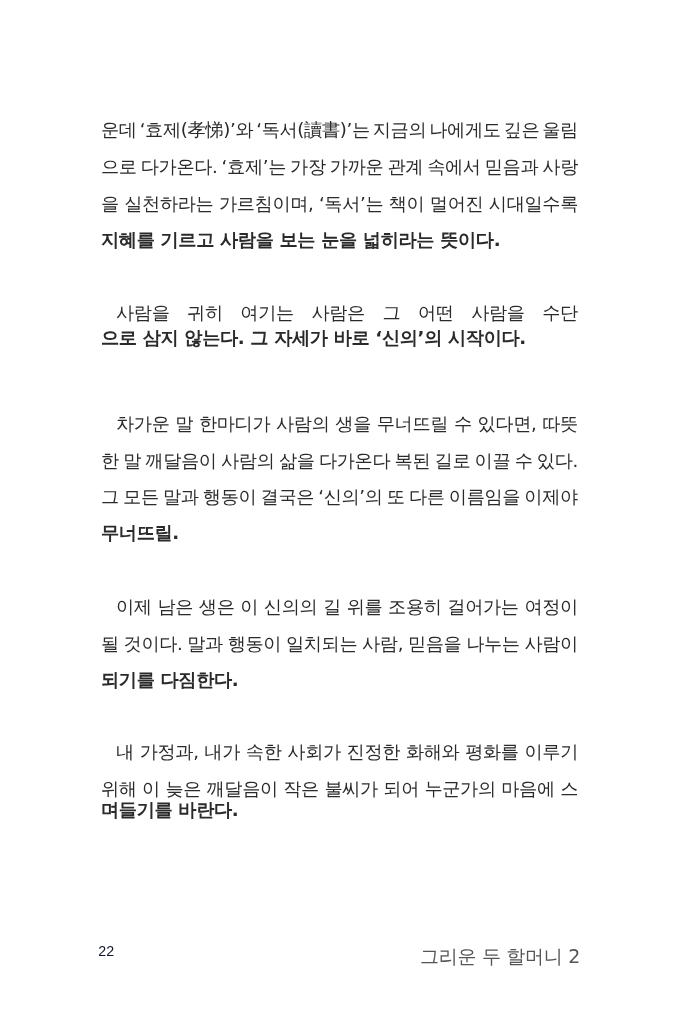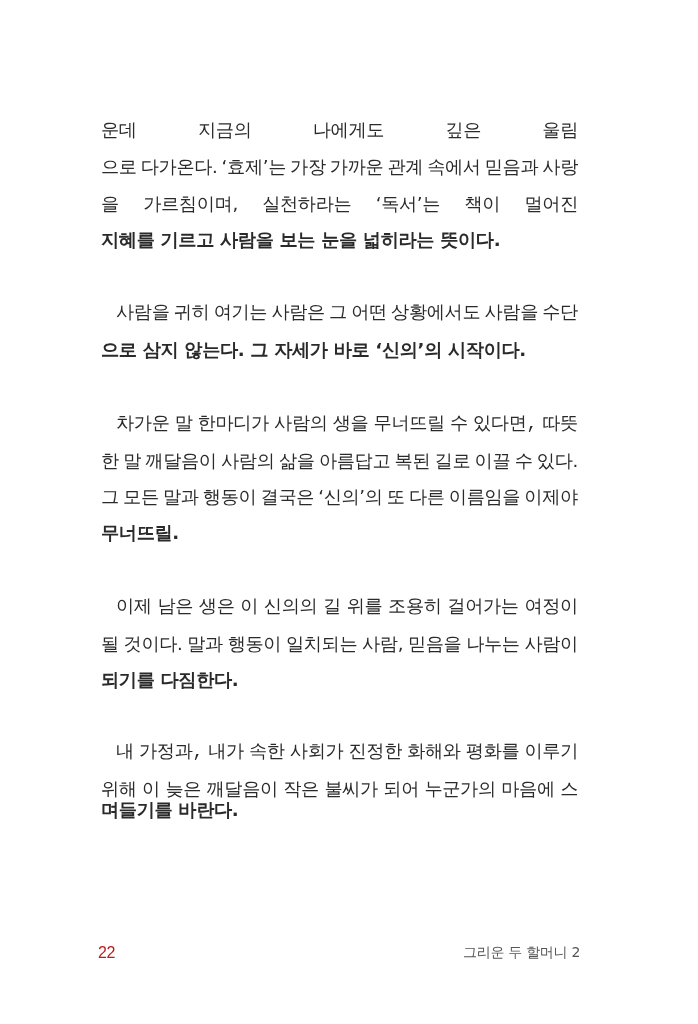--- a/index.html
+++ b/index.html
@@ -43,106 +43,107 @@
       width: 477px;
     }
     .line.last {
       justify-content: flex-start;
       width: auto;
       font-weight: bold;
     }
     .line.indent {
       padding-left: 15px;
       width: 462px;
-      font-family: Liberation Mono, monospace;
     }
     .footer-num {
       position: absolute;
       left: 98px;
       top: 944px;
-      font-size: 16px;
-      color: #b91c1c;
-      font-family: Liberation Sans, sans-serif;
+      font-size: 14px;
+      color: #0f172a;
+      font-family: Liberation Mono, monospace;
       letter-spacing: -0.3px;
     }
     .footer-title {
       position: absolute;
       right: 118px;
       top: 944px;
-      font-size: 14px;
+      font-size: 19px;
       color: #555555;
       font-family: "DejaVu Sans", sans-serif;
       letter-spacing: -0.3px;
     }
   </style>
 </head>
 <body>
 
 <div class="page">
   <div class="body-text">
 
     <div class="line" style="top:0px">
         <span>운데</span>
+        <span>‘효제(孝悌)’와</span>
+        <span>‘독서(讀書)’는</span>
         <span>지금의</span>
         <span>나에게도</span>
         <span>깊은</span>
         <span>울림</span>
       </div>
     <div class="line" style="top:37px">
         <span>으로</span>
         <span>다가온다.</span>
         <span>‘효제’는</span>
         <span>가장</span>
         <span>가까운</span>
         <span>관계</span>
         <span>속에서</span>
         <span>믿음과</span>
         <span>사랑</span>
       </div>
     <div class="line" style="top:74px">
         <span>을</span>
+        <span>실천하라는</span>
         <span>가르침이며,</span>
-        <span>실천하라는</span>
         <span>‘독서’는</span>
         <span>책이</span>
         <span>멀어진</span>
+        <span>시대일수록</span>
       </div>
     <div class="line last" style="top:110px">지혜를 기르고 사람을 보는 눈을 넓히라는 뜻이다.</div>
 
     <div class="line indent" style="top:183px">
         <span>사람을</span>
         <span>귀히</span>
         <span>여기는</span>
         <span>사람은</span>
         <span>그</span>
         <span>어떤</span>
-        <span>상황에서도</span>
         <span>사람을</span>
         <span>수단</span>
       </div>
-    <div class="line last" style="top:220px">으로 삼지 않는다. 그 자세가 바로 ‘신의’의 시작이다.</div>
+    <div class="line last" style="top:208px">으로 삼지 않는다. 그 자세가 바로 ‘신의’의 시작이다.</div>
 
     <div class="line indent" style="top:294px">
         <span>차가운</span>
         <span>말</span>
         <span>한마디가</span>
         <span>사람의</span>
         <span>생을</span>
         <span>무너뜨릴</span>
         <span>수</span>
         <span>있다면,</span>
         <span>따뜻</span>
       </div>
     <div class="line" style="top:331px">
         <span>한</span>
         <span>말</span>
         <span>깨달음이</span>
         <span>사람의</span>
         <span>삶을</span>
-        <span>아름답고</span>
+        <span>다가온다</span>
         <span>복된</span>
         <span>길로</span>
         <span>이끌</span>
         <span>수</span>
         <span>있다.</span>
       </div>
     <div class="line" style="top:367px">
         <span>그</span>
         <span>모든</span>
         <span>말과</span>

